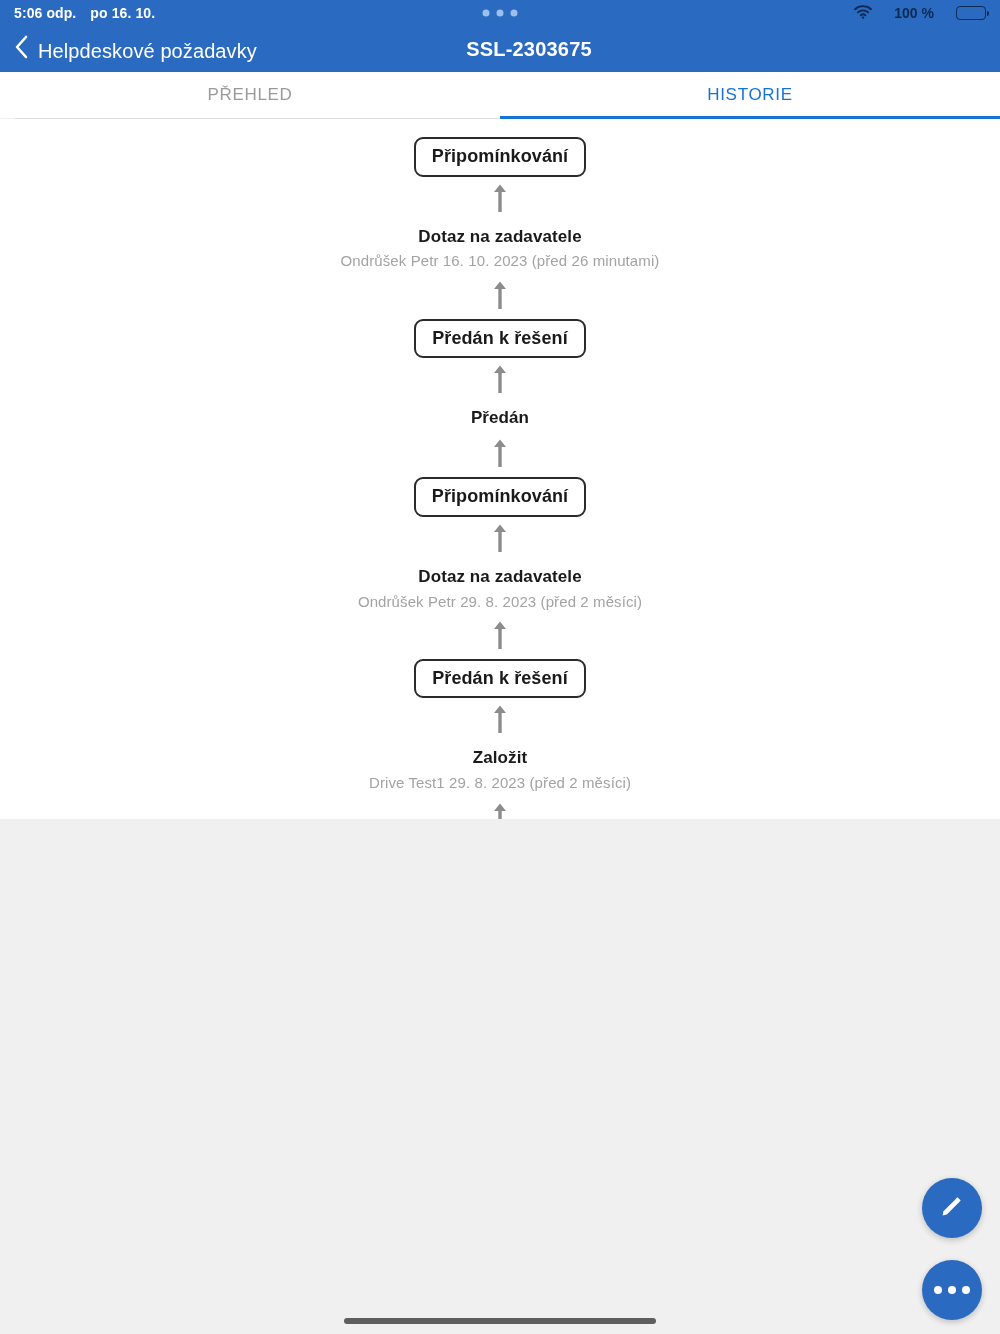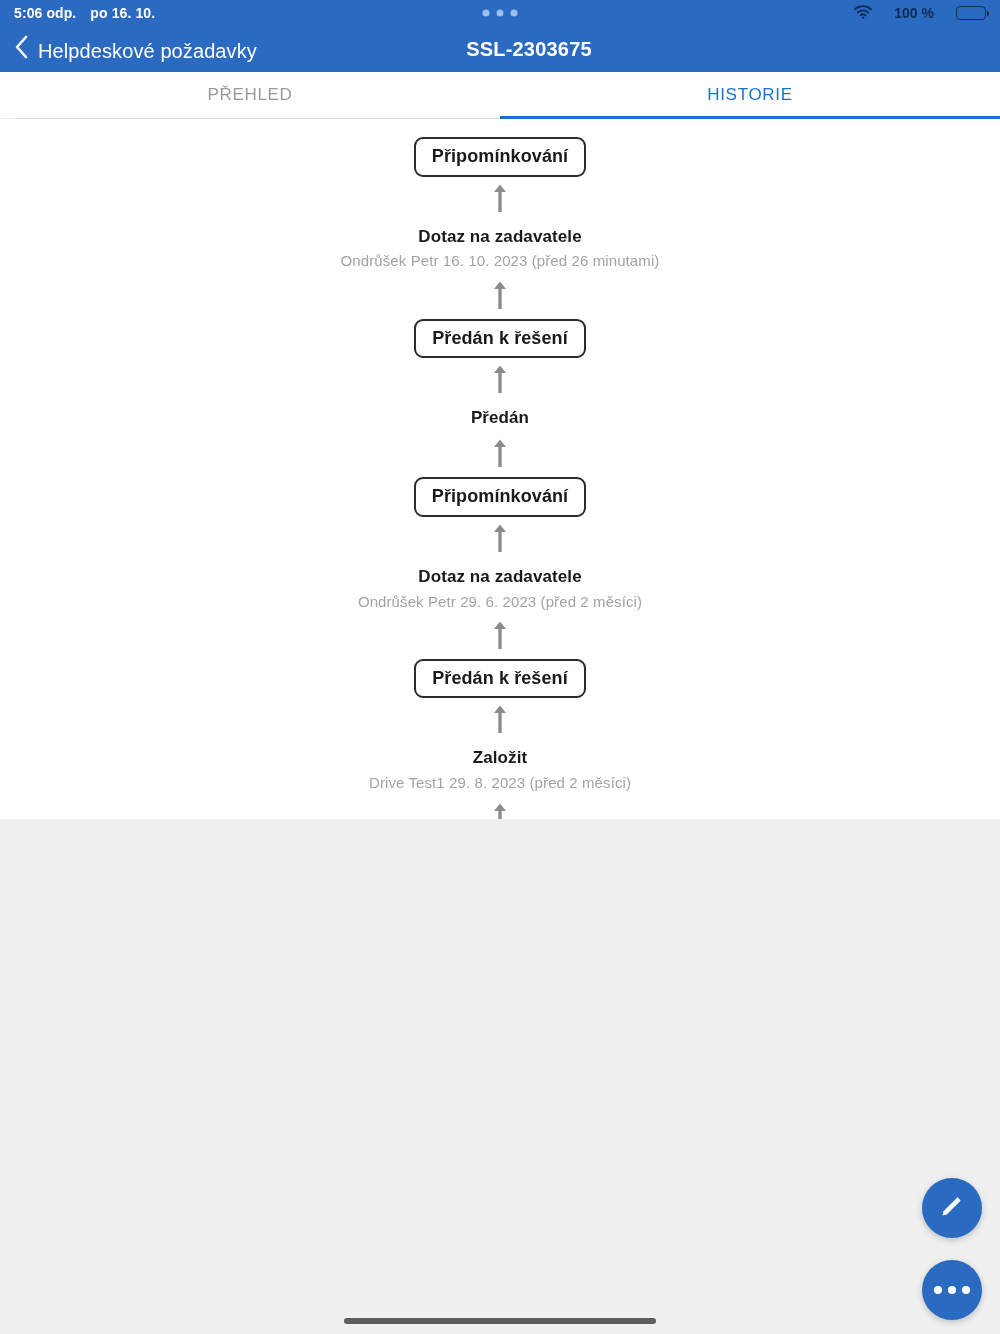--- a/index.html
+++ b/index.html
@@ -355,21 +355,21 @@
 
       <span class="arrow-up">
         <svg width="16" height="30" viewBox="0 0 16 30" fill="none">
           <path d="M8 29 L8 7" stroke="#8c8c8c" stroke-width="3.4"></path>
           <path d="M8 1.5 L14 9 L2 9 Z" fill="#8c8c8c"></path>
         </svg>
       </span>
 
       <div class="event">
         <span class="event-action">Dotaz na zadavatele</span>
-        <span class="event-meta">Ondrůšek Petr 29. 6. 2023 (před 2 měsíci)</span>
+        <span class="event-meta">Ondrůšek Petr 29. 8. 2023 (před 2 měsíci)</span>
       </div>
 
       <span class="arrow-up">
         <svg width="16" height="30" viewBox="0 0 16 30" fill="none">
           <path d="M8 29 L8 7" stroke="#8c8c8c" stroke-width="3.4"></path>
           <path d="M8 1.5 L14 9 L2 9 Z" fill="#8c8c8c"></path>
         </svg>
       </span>
 
       <div class="state-box">

